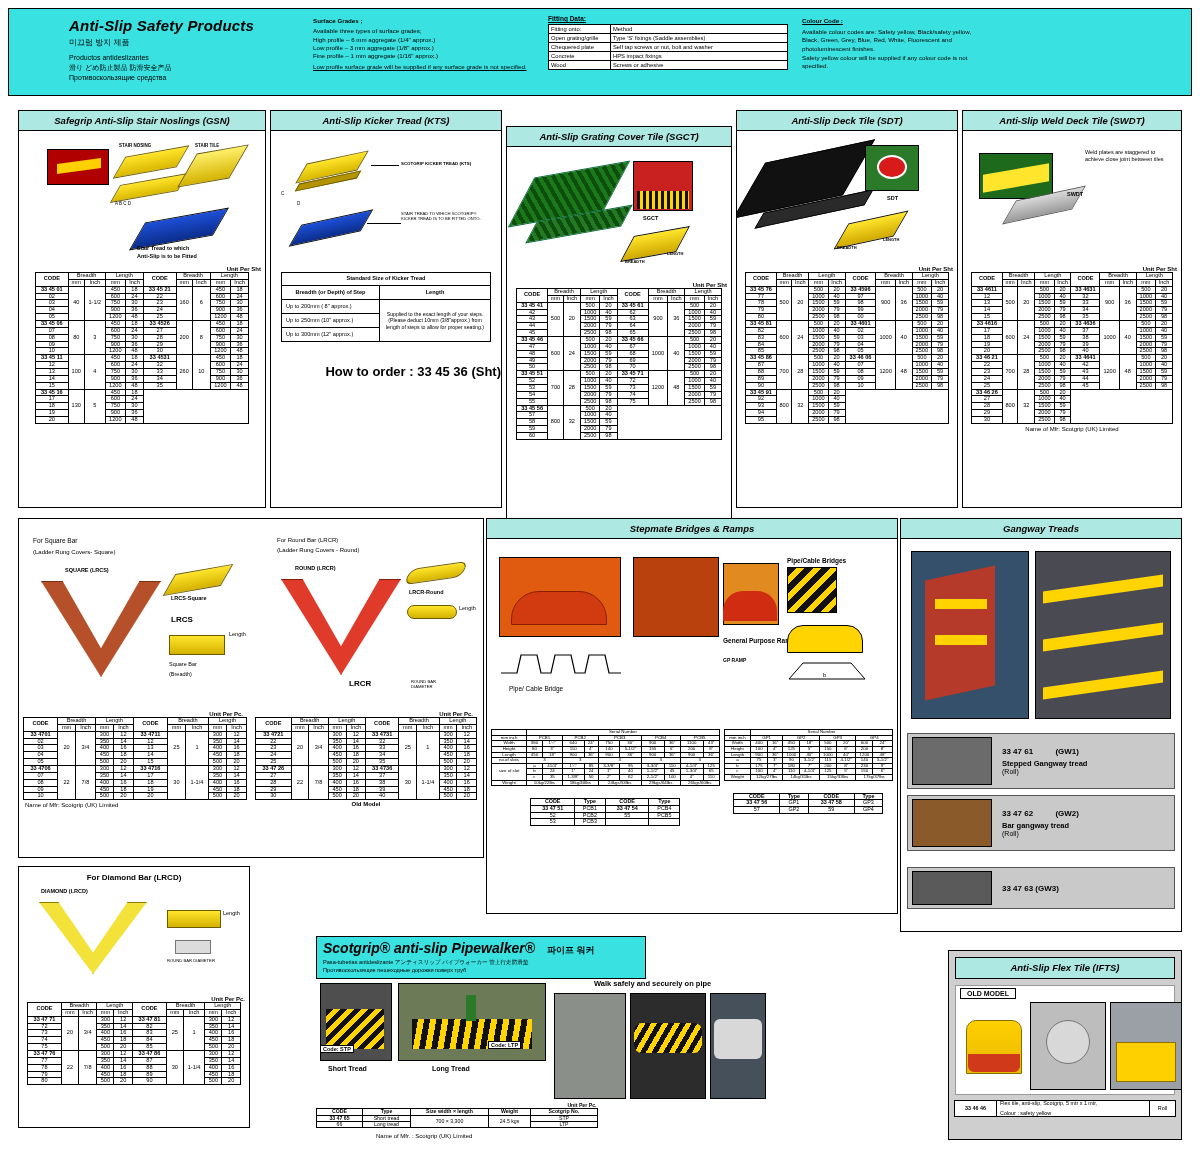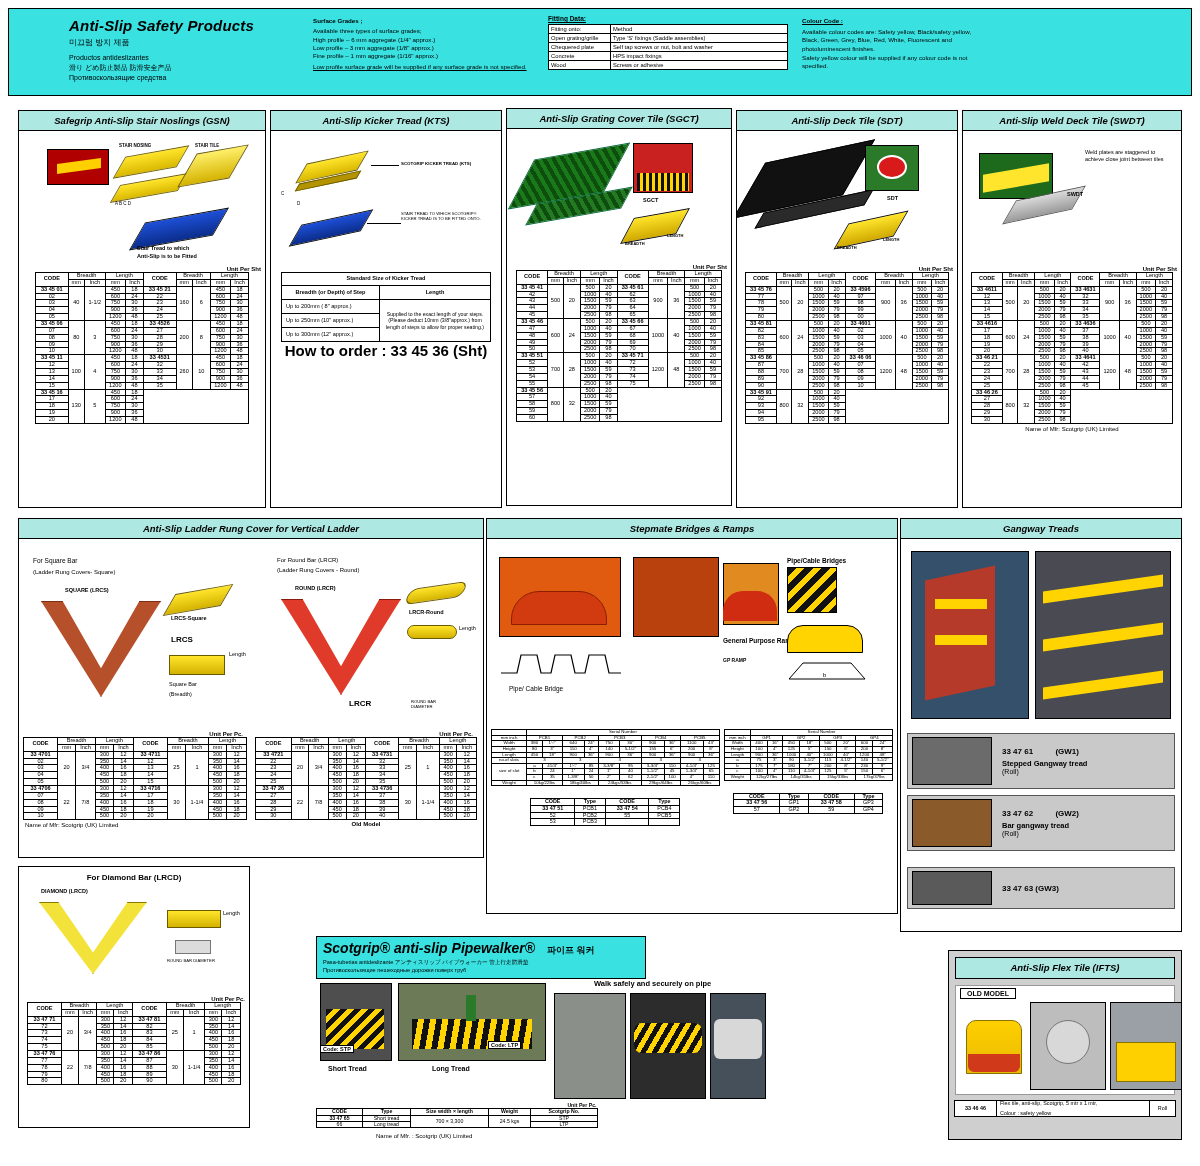--- a/index.html
+++ b/index.html
@@ -368,24 +368,24 @@
         <td rowspan="3" style="font-size:5.2px; padding:1px 3px; line-height:1.25;">Supplied to the exact length of your steps. (Please deduct 10mm (3/8"approx.) from length of steps to allow for proper seating.)</td>
       </tr>
       <tr>
             <td style="text-align:left; padding-left:4px; height:14px;">Up to 250mm (10" approx.)</td>
           </tr>
       <tr>
             <td style="text-align:left; padding-left:4px; height:14px;">Up to 300mm (12" approx.)</td>
           </tr>
     </tbody>
       </table>
-    <div style="text-align:center; font-size:15px; font-weight:bold; ">How to order :   33 45 36   (Sht)</div>
+    <div style="text-align:right; font-size:13px; font-weight:bold; margin-top:22px;">How to order :   33 45 36   (Sht)</div>
   </div>
 
-  <div class="panel" style="left:506px; top:108px; width:226px; height:398px;">
+  <div class="panel" style="left:506px; top:126px; width:226px; height:398px;">
     <div class="ptitle">Anti-Slip Grating Cover Tile (SGCT)</div>
     <div class="art" style="height:135px; position:relative;">
       <div style="position:absolute; left:14px; top:22px; width:96px; height:50px; background:repeating-linear-gradient(45deg,#1a7a1a 0 3px,#0d4d0d 3px 6px); transform:skew(-28deg,-10deg); border:1px solid #063;"></div>
       <div style="position:absolute; left:24px; top:66px; width:96px; height:22px; background:repeating-linear-gradient(45deg,#237a23 0 3px,#0d4d0d 3px 6px); transform:skew(-28deg,-10deg); border:1px solid #063;"></div>
       <div class="ph" style="left:126px; top:14px; width:60px; height:50px; background:#c92020; border:1px solid #000;"></div>
       <div style="position:absolute; left:130px; top:44px; width:52px; height:18px; background:repeating-linear-gradient(90deg,#111 0 3px,#ffd400 3px 6px);"></div>
       <div class="capb" style="left:136px; top:68px;">SGCT</div>
       <div style="position:absolute; left:120px; top:84px; width:56px; height:26px; background:linear-gradient(180deg,#ffe52b,#cfa800); transform:skew(-28deg,-10deg); border:1px solid #000;"></div>
       <div class="cap" style="left:118px; top:112px; font-size:4px; font-weight:bold;">BREADTH</div>
       <div class="cap" style="left:160px; top:104px; font-size:4px; font-weight:bold;">LENGTH</div>
@@ -970,21 +970,20 @@
             <td>30</td>
             <td>2500</td>
             <td>98</td>
           </tr>
     </tbody>
       </table>
     <div class="nomfr">Name of Mfr:  Scotgrip (UK) Limited</div>
   </div>
 
   <div class="panel" style="left:18px; top:518px; width:466px; height:340px;">
-    <div class="ptitle">Anti-Slip Ladder Rung Cover  for Vertical Ladder</div>
     <div class="art" style="height:192px; position:relative;">
       <div class="cap" style="left:14px; top:18px; font-size:6.5px;">For Square Bar</div>
       <div class="cap" style="left:14px; top:30px; font-size:6px;">(Ladder Rung Covers- Square)</div>
       <div class="cap" style="left:46px; top:48px; font-size:5.5px; font-weight:bold;">SQUARE (LRCS)</div>
       <div style="position:absolute; left:22px; top:62px; width:120px; height:96px; background:#b5502a; clip-path: polygon(0 0,18% 0,50% 70%,82% 0,100% 0,50% 100%); border:1px solid #7a3010;"></div>
       <div style="position:absolute; left:150px; top:50px; width:58px; height:22px; background:linear-gradient(180deg,#ffe52b,#d4b200); transform:skew(-30deg,-10deg); border:1px solid #6b5b00;"></div>
       <div class="cap" style="left:152px; top:76px; font-size:5.5px; font-weight:bold;">LRCS-Square</div>
       <div class="capb" style="left:152px; top:96px; font-size:8px;">LRCS</div>
       <div style="position:absolute; left:150px; top:116px; width:56px; height:20px; background:linear-gradient(180deg,#ffe52b,#d4b200); border:1px solid #6b5b00;"></div>
       <div class="cap" style="left:210px; top:112px; font-size:5.5px;">Length</div>

